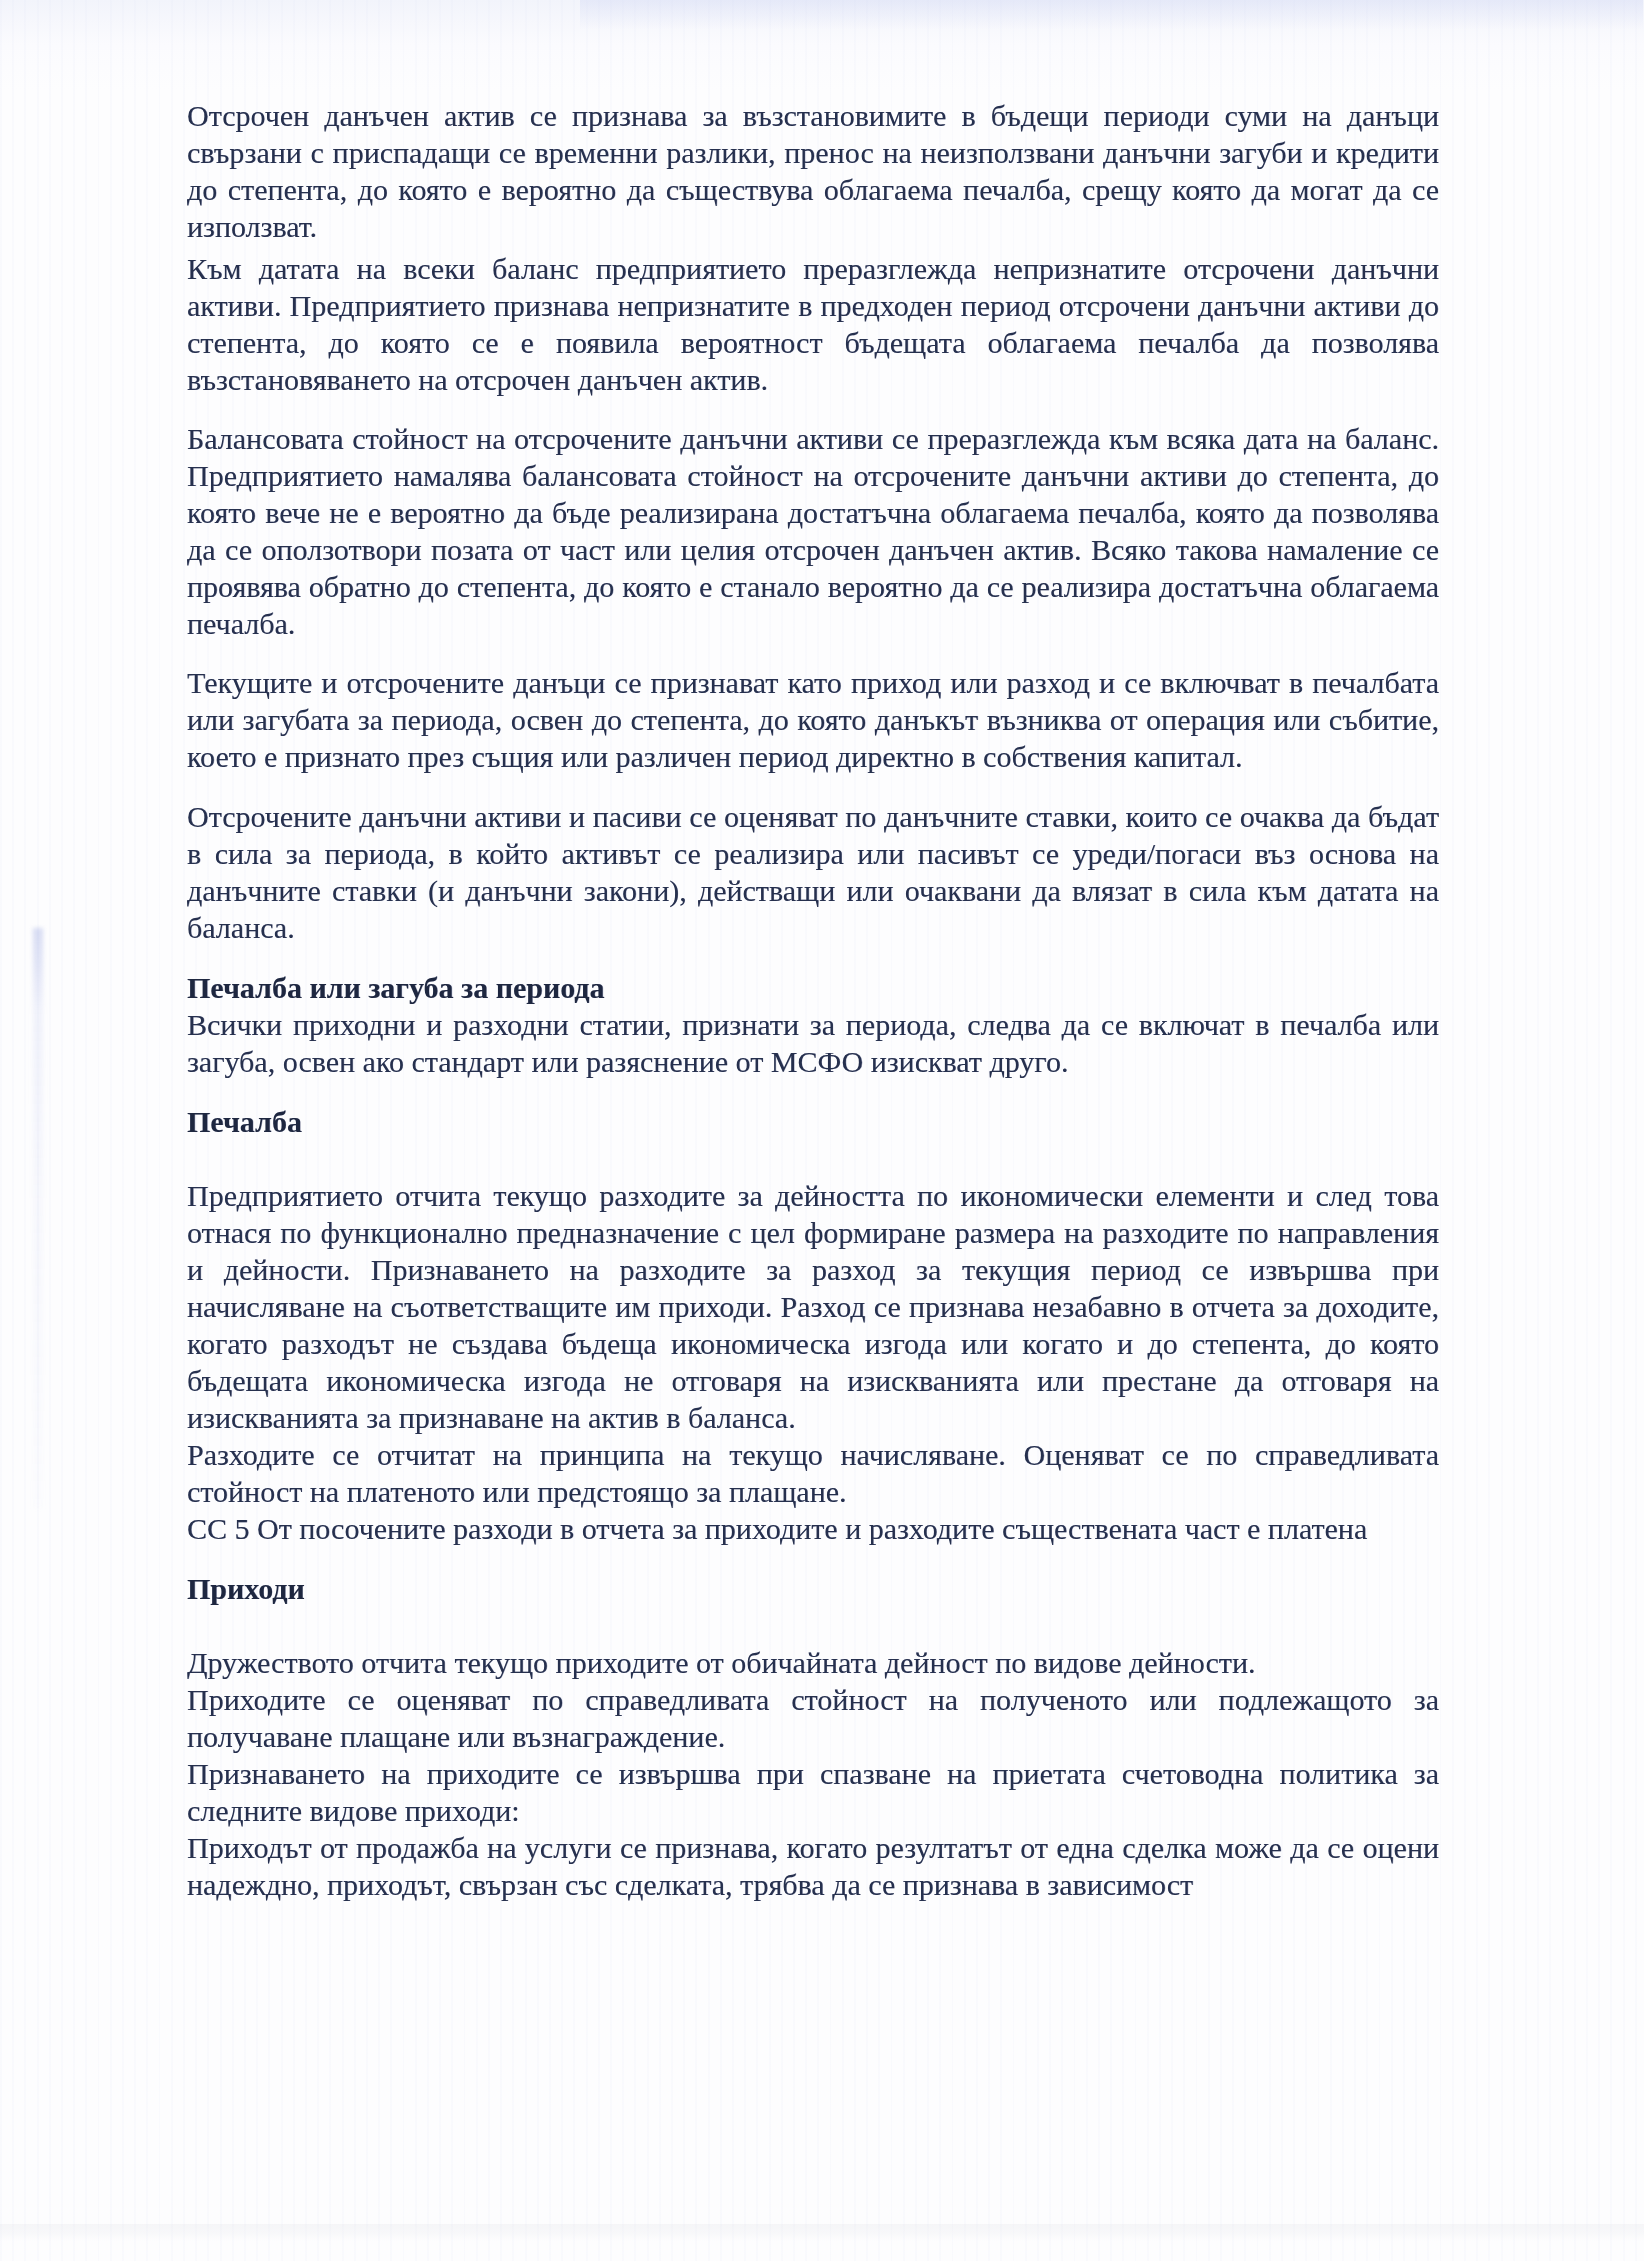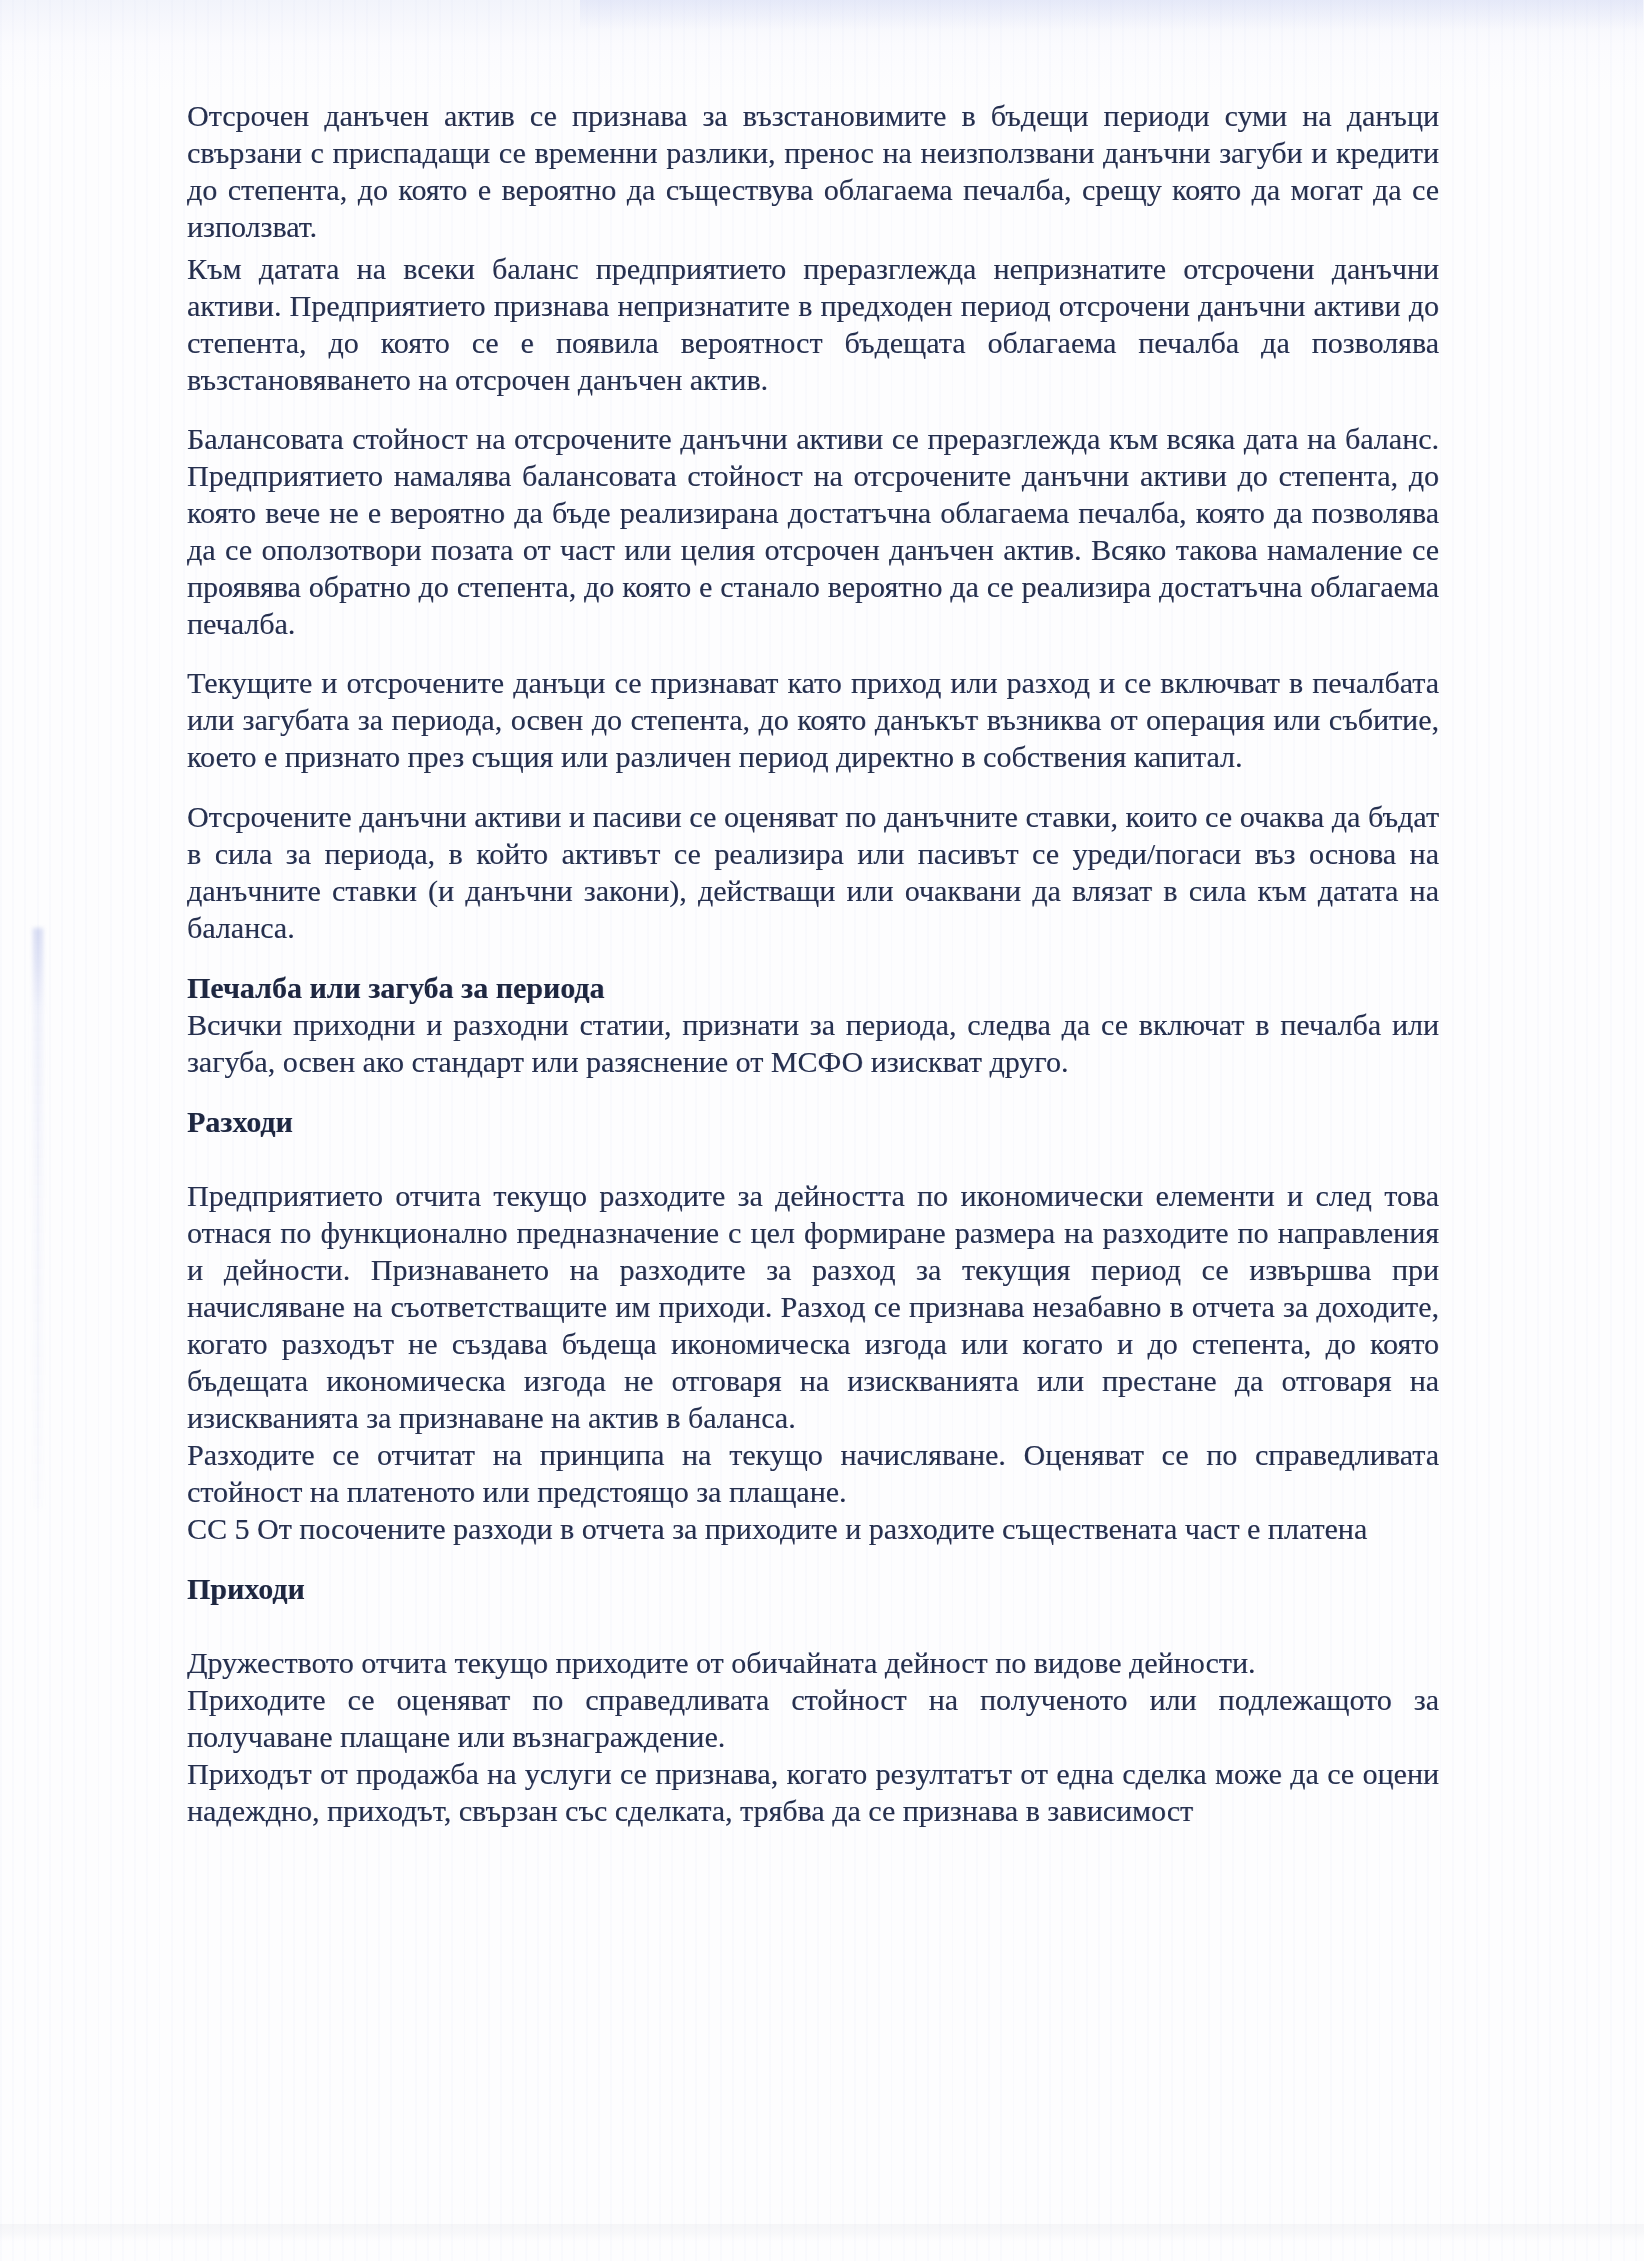--- a/index.html
+++ b/index.html
@@ -65,23 +65,24 @@
   <div class="scan-streak"></div>
   <div class="scan-band-bottom"></div>
   <div class="doc-body" id="doc-body" style="color: rgb(38, 48, 78);">
       <p class="blk paragraph gap-none">Отсрочен данъчен актив се признава за възстановимите в бъдещи периоди суми на данъци свързани с приспадащи се временни разлики, пренос на неизползвани данъчни загуби и кредити до степента, до която е вероятно да съществува облагаема печалба, срещу която да могат да се използват.</p>
       <p class="blk paragraph gap-xs">Към датата на всеки баланс предприятието преразглежда непризнатите отсрочени данъчни активи. Предприятието признава непризнатите в предходен период отсрочени данъчни активи до степента, до която се е появила вероятност бъдещата облагаема печалба да позволява възстановяването на отсрочен данъчен актив.</p>
       <p class="blk paragraph gap-sm">Балансовата стойност на отсрочените данъчни активи се преразглежда към всяка дата на баланс.  Предприятието намалява балансовата стойност на отсрочените данъчни активи до степента, до която вече не е вероятно да бъде реализирана достатъчна облагаема печалба, която да позволява да се оползотвори позата от част или целия отсрочен данъчен актив.  Всяко такова намаление се проявява обратно до степента, до която е станало вероятно да се реализира достатъчна облагаема печалба.</p>
       <p class="blk paragraph gap-sm">Текущите и отсрочените данъци се признават като приход или разход и се включват в печалбата или загубата за периода, освен до степента, до която данъкът възниква от операция или събитие, което е признато през същия или различен период директно в собствения капитал.</p>
       <p class="blk paragraph gap-md">Отсрочените данъчни активи и пасиви се оценяват по данъчните ставки, които се очаква да бъдат в сила за периода, в който активът се реализира или пасивът се уреди/погаси въз основа на данъчните ставки (и данъчни закони), действащи или очаквани да влязат в сила към датата на баланса.</p>
       <h2 class="blk heading gap-xl">Печалба или загуба за периода</h2>
       <p class="blk paragraph gap-none">Всички приходни и разходни статии, признати за периода, следва да се включат в печалба или загуба, освен ако стандарт или разяснение от МСФО изискват друго.</p>
-      <h2 class="blk heading gap-lg">Разходи</h2>
+      <h2 class="blk heading gap-lg">Печалба</h2>
       <p class="blk paragraph gap-lg">Предприятието отчита текущо разходите за дейността по икономически елементи и след това отнася по функционално предназначение с цел формиране размера на разходите по направления и дейности. Признаването на разходите за разход за текущия период се извършва при начисляване на съответстващите им приходи. Разход се признава незабавно в отчета за доходите, когато разходът не създава бъдеща икономическа изгода или когато и до степента, до която бъдещата икономическа изгода не отговаря на изискванията или престане да отговаря на изискванията за признаване на актив в баланса.</p>
       <p class="blk paragraph gap-none">Разходите се отчитат на принципа на текущо начисляване. Оценяват се по справедливата стойност на платеното или предстоящо за плащане.</p>
       <p class="blk paragraph gap-none">СС 5 От посочените разходи в отчета за приходите и разходите съществената част е платена</p>
       <h2 class="blk heading gap-lg">Приходи</h2>
       <p class="blk paragraph gap-lg">Дружеството отчита текущо приходите от обичайната дейност по видове дейности.</p>
       <p class="blk paragraph gap-none">Приходите се оценяват по справедливата стойност на полученото или подлежащото за получаване плащане или възнаграждение.</p>
+      <p class="blk paragraph gap-none">Признаването на приходите се извършва при спазване на приетата счетоводна политика за следните видове приходи:</p>
       <p class="blk paragraph gap-none">Приходът от продажба на услуги се признава, когато резултатът от една сделка може да се оцени надеждно, приходът, свързан със сделката, трябва да се признава в зависимост</p>
     </div>
 </div>
 
 
 </body></html>

